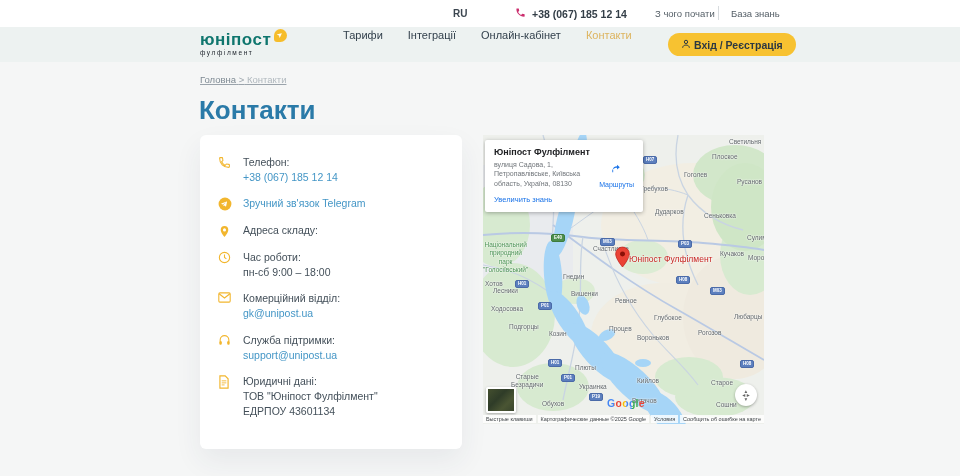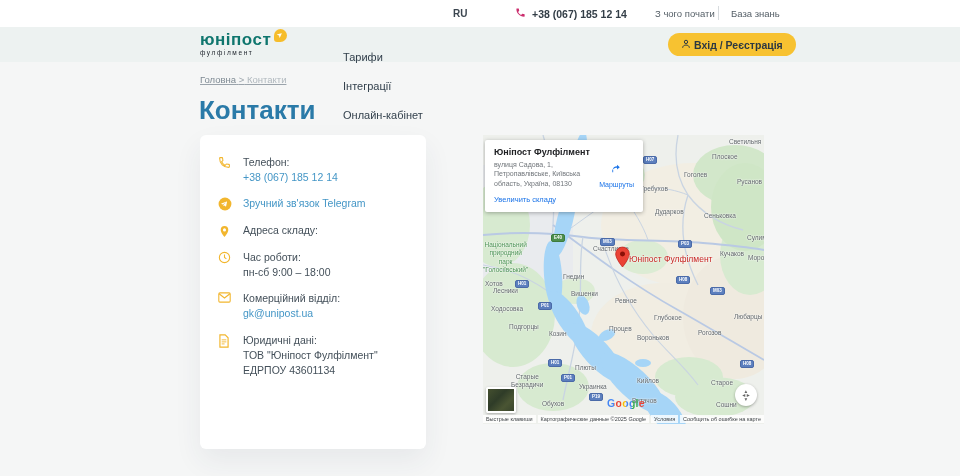--- a/index.html
+++ b/index.html
@@ -16,33 +16,33 @@
   .tb-sep { position:absolute; left:718px; top:6px; width:1px; height:14px; background:#d7dbde; }
 
   
   .header { position:absolute; left:0; top:27px; width:960px; height:35px; background:#edf2f1; }
   .logo { position:absolute; left:200px; top:4px; cursor:pointer; }
   .logo-row { display:flex; align-items:flex-start; }
   .logo-name { font-size:17px; font-weight:bold; letter-spacing:.5px; color:#0f766e; line-height:17px; }
   .logo-ic { width:13px; height:13px; background:#f6bd2b; border-radius:50% 50% 50% 3px; margin-left:3px; margin-top:-2px; position:relative; }
   .logo-ic::after { content:"➤"; position:absolute; left:2.5px; top:1.5px; font-size:7px; color:#ffffff; transform:rotate(-40deg); }
   .logo-sub { font-size:6.5px; letter-spacing:1.6px; color:#20262e; margin-top:1px; }
-  .nav { position:absolute; left:343px; top:24px; display:flex; gap:17px;flex-direction:column; }
+  .nav { position:absolute; left:343px; top:2px; display:flex; gap:25px; }
   .nav-item { font-size:11px; color:#33414d; cursor:pointer; white-space:nowrap; }
   .nav-item.active { color:#ddb45f; }
   .login-btn { position:absolute; left:668px; top:6px; height:23px; background:#f7c231; border:none; border-radius:12px; padding:0 13px; display:flex; align-items:center; gap:3px; font-family:"Liberation Sans",sans-serif; font-size:10.5px; font-weight:bold; color:#2c3842; cursor:pointer; }
 
   
   .breadcrumb { position:absolute; left:200px; top:74px; font-size:9.5px; color:#9aa3ab;text-decoration:underline; }
   .breadcrumb .bc-home { color:#7e8a93; cursor:pointer; }
   .breadcrumb .bc-cur { color:#b0b8be; }
   .page-title { position:absolute; left:199px; top:95px; font-size:26px; font-weight:bold; color:#2a7aa8; }
 
   
-  .card { position:absolute; left:200px; top:135px; width:226px; min-height:314px; background:#ffffff; border-radius:6px; box-shadow:0 12px 28px rgba(40,60,80,.07); padding:20px 20px 14px 18px; }
+  .card { position:absolute; left:200px; top:135px; width:262px; min-height:314px; background:#ffffff; border-radius:6px; box-shadow:0 12px 28px rgba(40,60,80,.07); padding:20px 20px 14px 18px; }
   .c-item { display:flex; gap:10px; margin-bottom:11px; }
   .c-ico { width:15px; flex:0 0 15px; padding-top:1px; }
   .c-ico svg { display:block; }
   .c-body { font-size:10.5px; line-height:1.45; }
   .c-label { color:#44505a; }
   .c-text { color:#44505a; }
   .c-link { color:#4496c6; text-decoration:none; cursor:pointer; display:inline-block; }
 
   
   .map { position:absolute; left:483px; top:135px; width:281px; height:289px; background:#eef0ec; overflow:hidden; cursor:grab; }
@@ -183,20 +183,33 @@
           <rect x="1.5" y="1.5" width="21" height="17" rx="2" fill="none" stroke="#f2b62e" stroke-width="2"></rect>
           <path fill="none" stroke="#f2b62e" stroke-width="2" d="M2 3l10 8L22 3"></path>
         </svg>
     </span>
     <div class="c-body">
       <div class="c-label">Комерційний відділ:</div>
       <a class="c-link">gk@unipost.ua</a>
     </div>
   </div>
 
+  <div class="c-item">
+    <span class="c-ico">
+      <svg width="13" height="13" viewBox="0 0 24 24">
+          <path fill="none" stroke="#f2b62e" stroke-width="2" d="M4 14v-3a8 8 0 0116 0v3"></path>
+          <rect x="2.5" y="13" width="4.5" height="7" rx="2" fill="#f2b62e"></rect>
+          <rect x="17" y="13" width="4.5" height="7" rx="2" fill="#f2b62e"></rect>
+        </svg>
+    </span>
+    <div class="c-body">
+      <div class="c-label">Служба підтримки:</div>
+      <a class="c-link">support@unipost.ua</a>
+    </div>
+  </div>
 
   <div class="c-item">
     <span class="c-ico">
       <svg width="12" height="14" viewBox="0 0 20 24">
           <path fill="none" stroke="#f2b62e" stroke-width="2" d="M3 1.5h9l5 5v16H3z"></path>
           <path fill="none" stroke="#f2b62e" stroke-width="1.5" d="M6 10h8M6 13.5h8M6 17h5"></path>
         </svg>
     </span>
     <div class="c-body">
       <div class="c-label">Юридичні дані:</div>
@@ -322,21 +335,21 @@
     <div class="iw-row">
       <div class="iw-addr">вулиця Садова, 1, Петропавлівське, Київська область, Україна, 08130</div>
       <div class="iw-dir">
         <svg width="13" height="13" viewBox="0 0 24 24">
             <path fill="#1a73e8" d="M13 5v3c-4 0-7 2-8 6 2-2.5 4.5-3.5 8-3.5V14l5-4.5L13 5z"></path>
             <path fill="none" stroke="#1a73e8" stroke-width="1.6" d="M5 14v5"></path>
           </svg>
         <div class="iw-dir-label">Маршруты</div>
       </div>
     </div>
-    <span class="iw-enlarge">Увеличить складу</span>
+    <span class="iw-enlarge">Увеличить знань</span>
   </div>
 
   <div class="sat-thumb"></div>
   <div class="pan-ctl"></div>
   <span class="g-logo">Google</span>
   <div class="attrib">
     <span class="lnk">Быстрые клавиши</span>
     <span>Картографические данные ©2025 Google</span>
     <span class="lnk">Условия</span>
     <span class="lnk">Сообщить об ошибке на карте</span>

